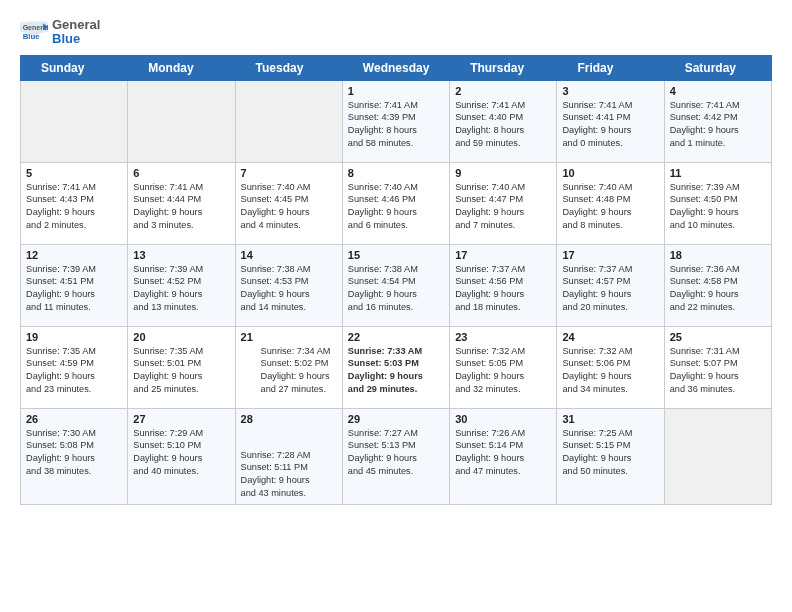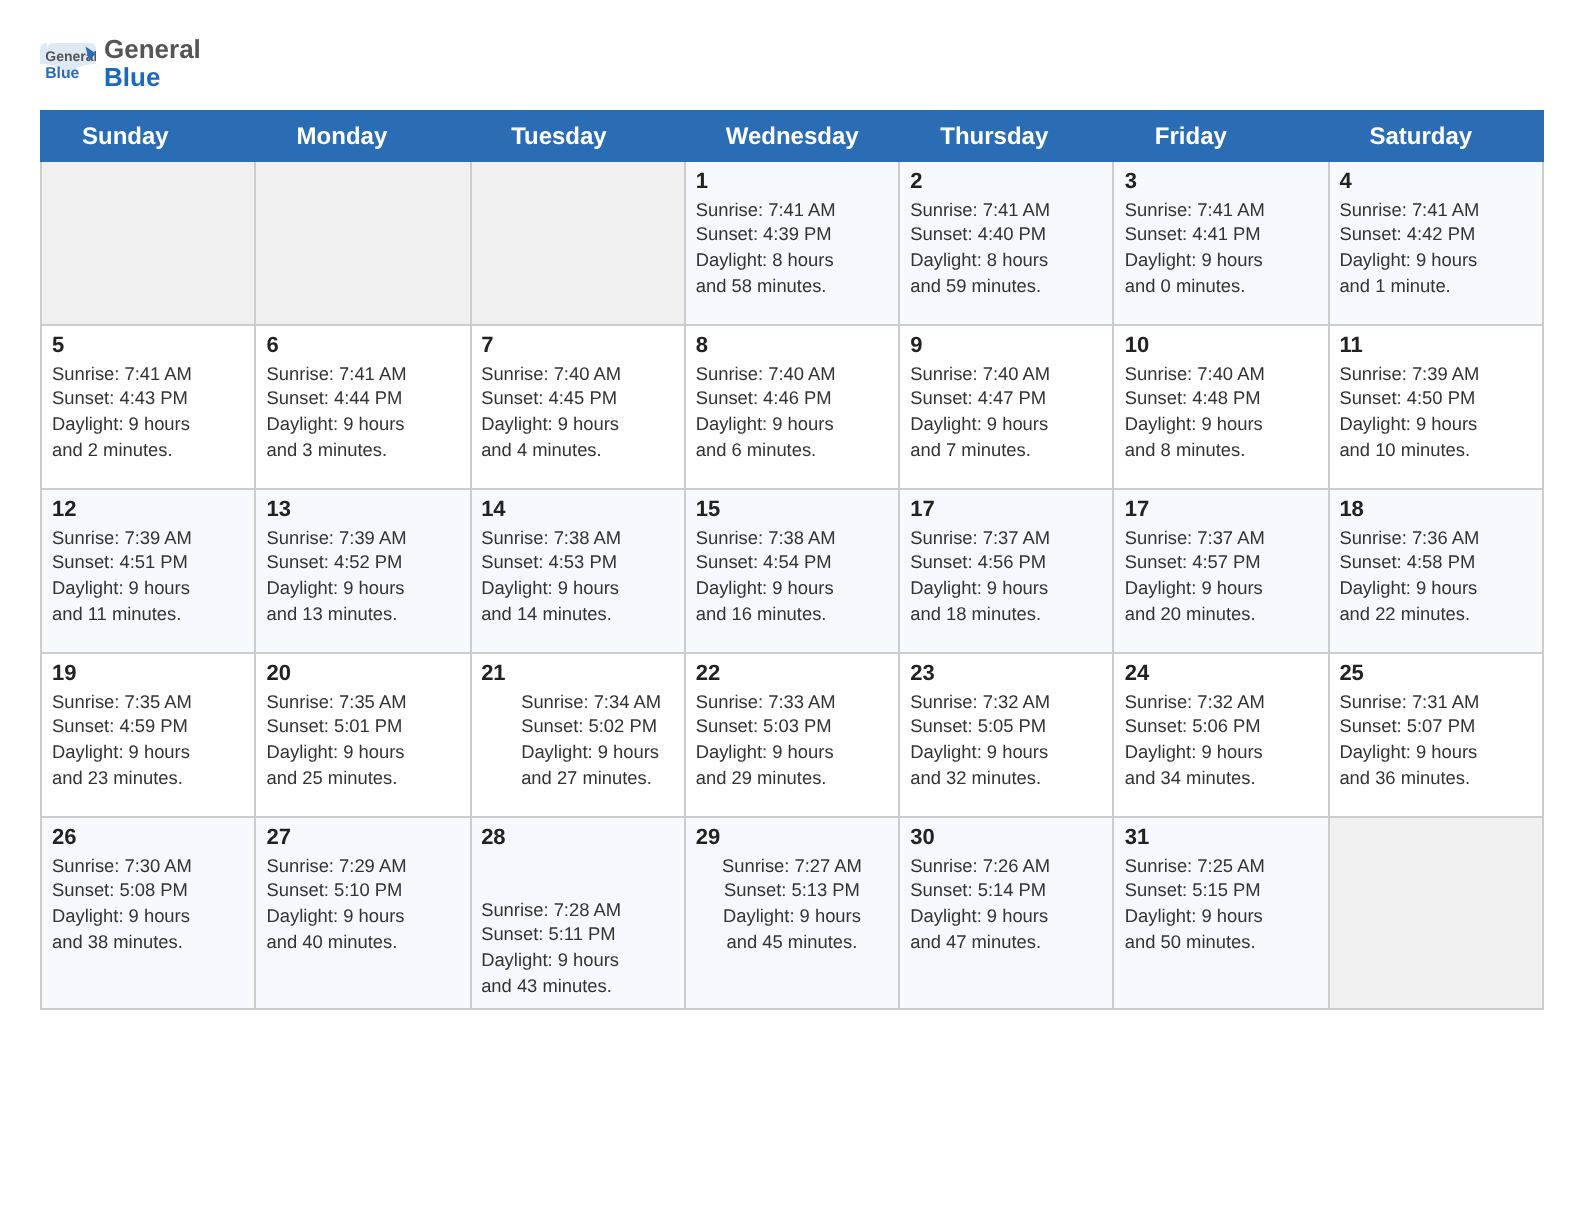--- a/index.html
+++ b/index.html
@@ -284,21 +284,21 @@
           </td>
           <td>
             <span class="day-number">21</span>
             <div class="day-info" style="white-space: pre-line; margin-left: 20px;">Sunrise: 7:34 AM
 Sunset: 5:02 PM
 Daylight: 9 hours
 and 27 minutes.</div>
           </td>
           <td>
             <span class="day-number">22</span>
-            <div class="day-info" style="white-space: pre-line;">Sunrise: 7:33 AM
+            <div class="day-info" style="white-space: pre-line; font-weight: bold;">Sunrise: 7:33 AM
 Sunset: 5:03 PM
 Daylight: 9 hours
 and 29 minutes.</div>
           </td>
           <td>
             <span class="day-number">23</span>
             <div class="day-info" style="white-space: pre-line;">Sunrise: 7:32 AM
 Sunset: 5:05 PM
 Daylight: 9 hours
 and 32 minutes.</div>
@@ -335,21 +335,21 @@
           </td>
           <td>
             <span class="day-number">28</span>
             <div class="day-info" style="white-space: pre-line; margin-top: 24px;">Sunrise: 7:28 AM
 Sunset: 5:11 PM
 Daylight: 9 hours
 and 43 minutes.</div>
           </td>
           <td>
             <span class="day-number">29</span>
-            <div class="day-info" style="white-space: pre-line; text-align: center;">Sunrise: 7:27 AM
+            <div class="day-info" style="white-space: pre-line;">Sunrise: 7:27 AM
 Sunset: 5:13 PM
 Daylight: 9 hours
 and 45 minutes.</div>
           </td>
           <td>
             <span class="day-number">30</span>
             <div class="day-info" style="white-space: pre-line;">Sunrise: 7:26 AM
 Sunset: 5:14 PM
 Daylight: 9 hours
 and 47 minutes.</div>

